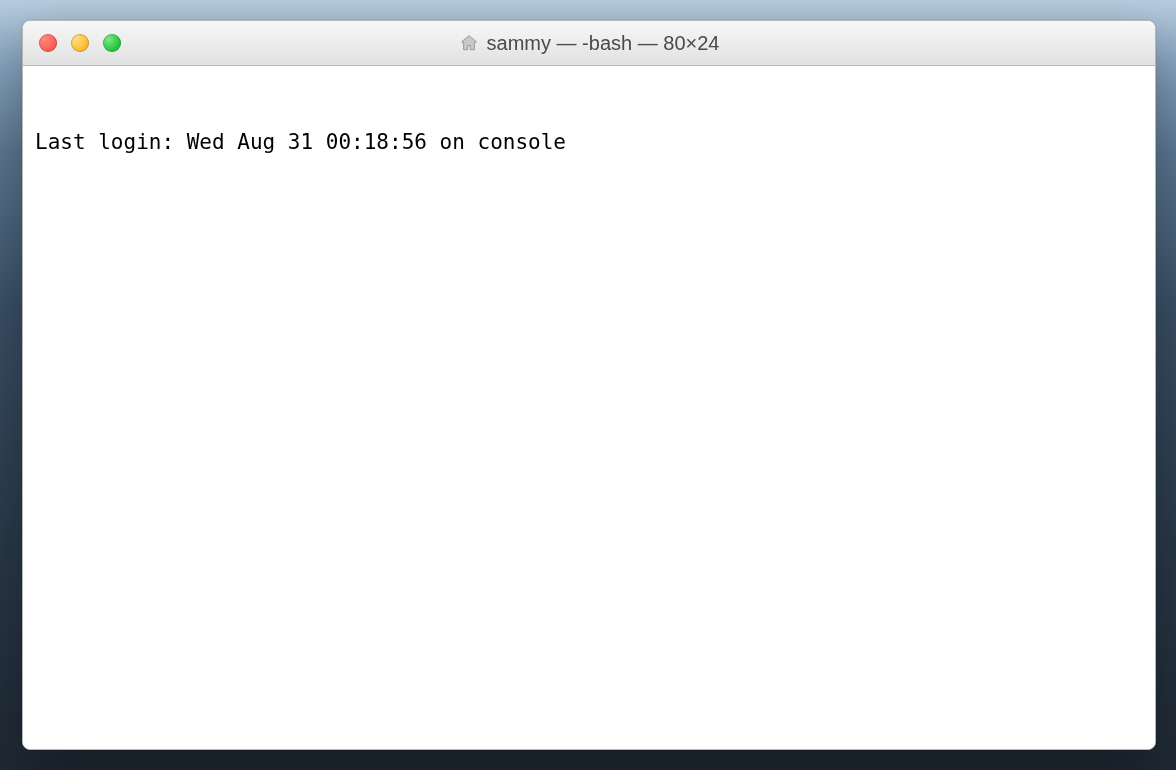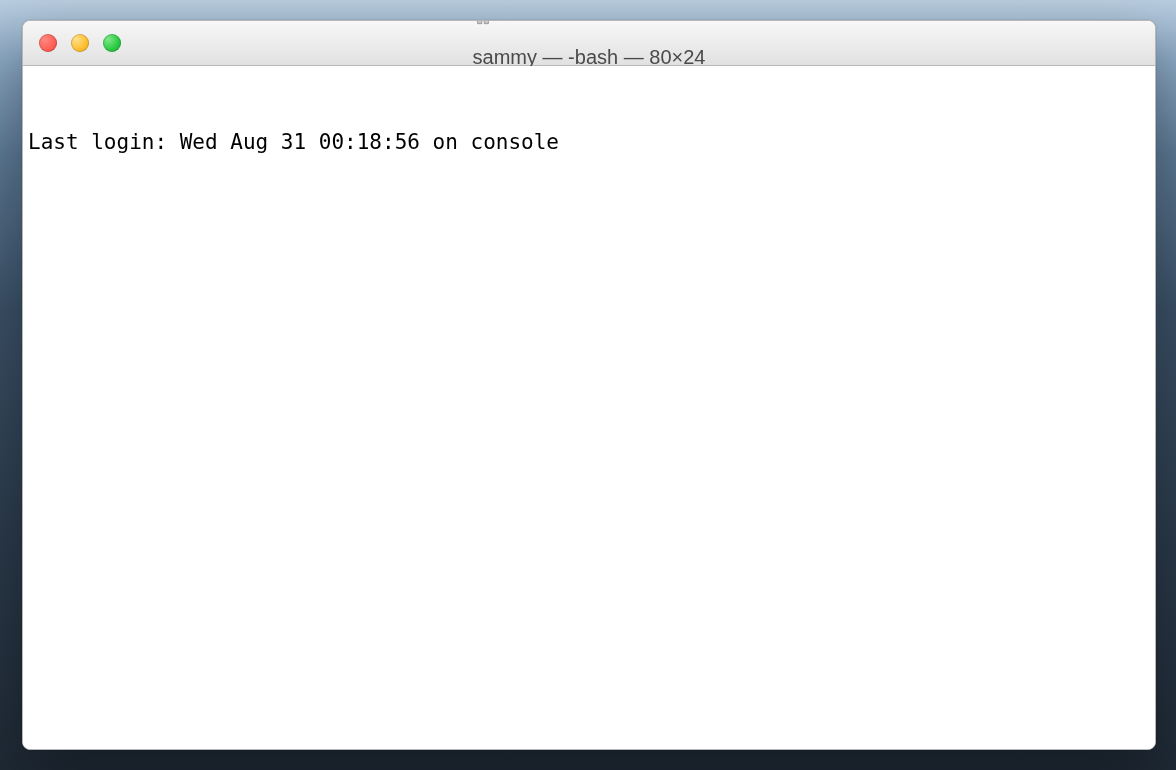--- a/index.html
+++ b/index.html
@@ -65,42 +65,41 @@
   .light.green  { background: radial-gradient(circle at 30% 30%, #7ee787, #28c940 60%, #1fa636); }
 
   .title-center {
     position: absolute;
     left: 0; right: 0;
     text-align: center;
     pointer-events: none;
   }
   .title-inner {
     display: inline-flex;
-    align-items: flex-start;
+    align-items: center;
     gap: 8px;
     color: #4a4a4a;
     font-size: 20px;
     line-height: 44px;
-    flex-direction: column;
   }
   .title-inner .title-text {
     pointer-events: none;
   }
   .home-icon-svg {
     width: 20px;
     height: 20px;
     display: block;
   }
 
   .terminal-body {
     position: absolute;
     left: 0; right: 0;
     top: 45px; bottom: 0;
     background: #ffffff;
-    padding: 6px 5px;
+    padding: 6px 12px;
     font-family: "Menlo", "Monaco", "Consolas", monospace;
     font-size: 21px;
     line-height: 28px;
     color: #000000;
     white-space: pre;
   }
 
   .term-line {
     display: block;
   }

